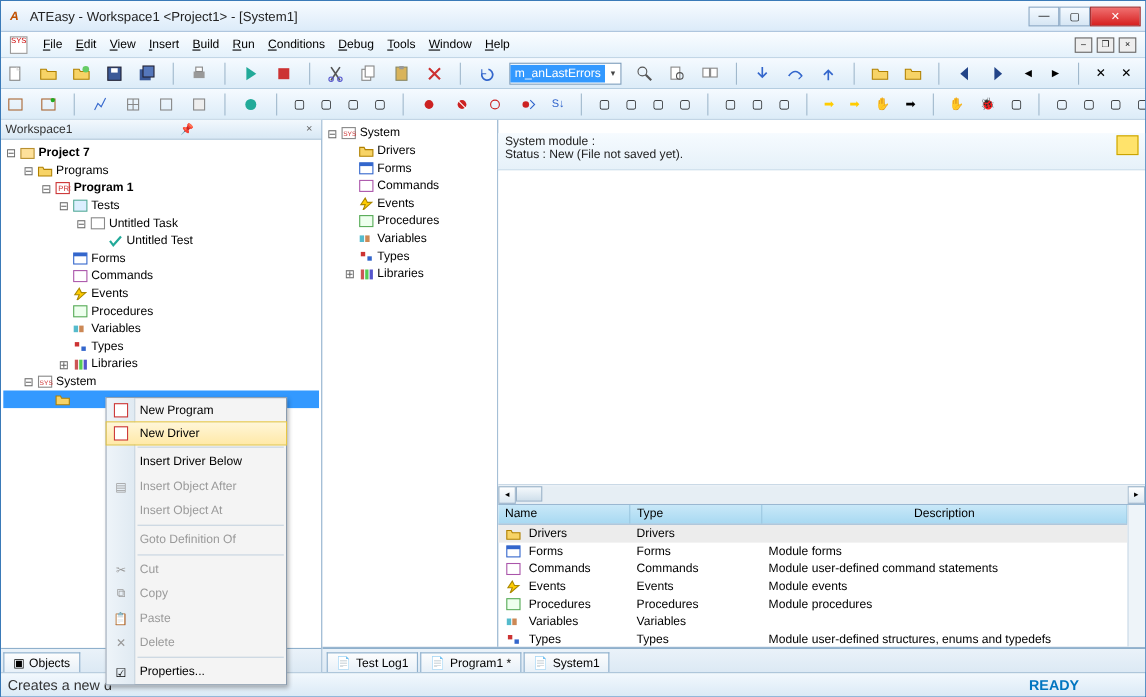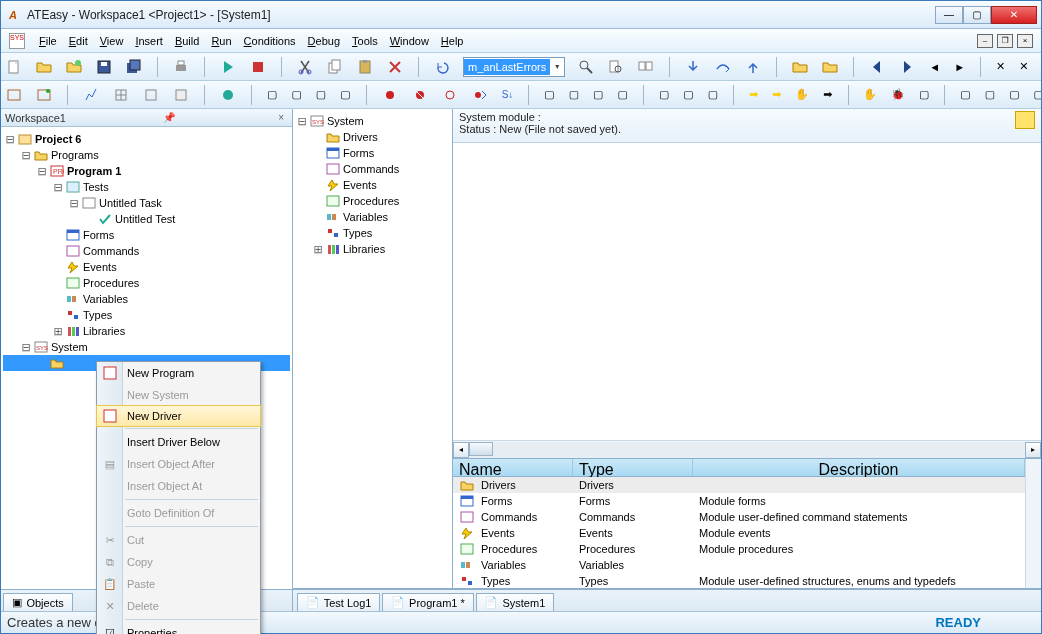--- a/index.html
+++ b/index.html
@@ -35,29 +35,29 @@
 .tw { display: inline-block; width: 14px; text-align: center; color: #666; cursor: pointer; }
 .ticon { width: 16px; height: 14px; display: inline-flex; align-items:center; justify-content:center; margin-right: 2px; }
 .ticon svg { width: 14px; height: 12px; }
 .bold { font-weight: bold; }
 .tabs-bottom { height: 22px; border-top: 1px solid #8fb0cc; display: flex; align-items: flex-end; padding: 0 2px; background: linear-gradient(#eaf2f9,#dce9f4);}
 .tab { padding: 2px 8px; border: 1px solid #8fb0cc; border-bottom: none; background: linear-gradient(#fdfdfd,#e7f0f8); margin-right: 2px; font-size: 11px; display:flex; align-items:center; gap:4px; cursor:pointer;}
 .right-area { flex: 1; display: flex; flex-direction: column; min-width: 0; }
 .right-top { flex: 1; display: flex; min-height: 0; border-bottom: 1px solid #8fb0cc;}
 .mid-tree { width: 160px; border-right: 1px solid #8fb0cc; overflow: auto; padding: 4px 2px; font-size: 11px; }
 .detail-area { flex: 1; display: flex; flex-direction: column; min-width:0;}
-.detail-header { height: 34px; background: linear-gradient(#f6fbff,#e6f1f9); border-bottom: 1px solid #bcd2e4; padding: 2px 6px; display: flex; align-items: flex-start; justify-content: space-between; font-size:11px; color:#222;}
+.detail-header { height: 34px; background: linear-gradient(#f6fbff,#e6f1f9); border-bottom: 1px solid #bcd2e4; padding: 2px 6px; display: flex; align-items: flex-start; justify-content: space-between; font-size:11px; color:#222;margin-top:12px;}
 .sticky-note { width: 20px; height: 18px; background: #ffe36b; border: 1px solid #caa300; cursor:pointer;}
 .detail-body { flex: 1; background: #fff; overflow:auto;}
 .hscroll { height: 18px; background: #eef4f9; display: flex; align-items: center; border-top:1px solid #cad9e6;}
 .hscroll-btn { width: 16px; height: 16px; border: 1px solid #9bb3c9; background: linear-gradient(#fff,#dde9f2); font-size:8px; display:flex; align-items:center; justify-content:center; cursor:pointer;}
 .hscroll-track { flex: 1; height: 16px; background: #e6eef4; position: relative; }
 .hscroll-thumb { position: absolute; left: 0; top: 0; width: 24px; height: 14px; background: linear-gradient(#f5f9fc,#cfdfeb); border:1px solid #9bb3c9;}
 .grid { height: 130px; border-top: 1px solid #8fb0cc; display: flex; flex-direction: column; overflow:hidden;}
-.grid-header { height: 18px; background: linear-gradient(#c9e8f8,#a8d9f2); display: flex; font-size: 16px; border-bottom:1px solid #8fb0cc;}
+.grid-header { height: 18px; background: linear-gradient(#c9e8f8,#a8d9f2); display: flex; font-size: 11px; border-bottom:1px solid #8fb0cc;}
 .gh-cell { padding: 2px 6px; border-right: 1px solid #9cc7e0; }
 .grid-body { flex:1; overflow: auto; }
 .grid-row { display: flex; height: 16px; align-items: center; font-size: 11px; }
 .grid-row.sel { background: #ececec; }
 .g-cell { padding: 0 6px; display:flex; align-items:center; gap:4px; overflow:hidden; white-space:nowrap;}
 .vscroll { width: 16px; background: #eef4f9; border-left: 1px solid #cad9e6;}
 .doc-tabs { height: 22px; background: linear-gradient(#eaf2f9,#dce9f4); border-top:1px solid #8fb0cc; display:flex; align-items:flex-end; padding: 0 4px;}
 .statusbar { height: 22px; background: linear-gradient(#f2f8fd,#dbeaf6); border-top: 1px solid #a6c0d6; display: flex; align-items: center; font-size: 13px; color: #333; }
 .status-left { flex: 1; padding: 0 6px; }
 .status-ready { color: #0075c0; font-weight: bold; padding: 0 60px 0 0; }
@@ -401,21 +401,21 @@
         <span class="phpin">×</span>
       </div>
       <div class="tree">
         <div class="tree-row">
             <span class="tw">⊟</span>
             <span class="ticon">
               <svg viewBox="0 0 14 12">
                 <rect x="1" y="2" width="12" height="9" fill="#fde09a" stroke="#b89030"></rect>
               </svg>
             </span>
-            <span class="bold">Project 6</span>
+            <span class="bold">Project 7</span>
           </div>
         <div class="tree-row" style="padding-left:16px;">
             <span class="tw">⊟</span>
             <span class="ticon">
               <svg viewBox="0 0 14 12">
                 <path d="M1 3h4l1 2h7v6H1z" fill="#f7d366" stroke="#b08000"></path>
               </svg>
             </span>
             <span>Programs</span>
           </div>
@@ -786,23 +786,20 @@
   <div class="context-menu">
     <div class="cm-gutter"></div>
     <div class="cm-item">
         <span class="cm-icon">
           <svg width="14" height="14" viewBox="0 0 14 14">
             <rect x="1" y="1" width="12" height="12" fill="#fff" stroke="#c33"></rect>
           </svg>
         </span>
         <span>New Program</span>
       </div>
-    <div class="cm-item disabled">
-        <span>New System</span>
-      </div>
     <div class="cm-item hover">
         <span class="cm-icon">
           <svg width="14" height="14" viewBox="0 0 14 14">
             <rect x="1" y="1" width="12" height="12" fill="#fff" stroke="#c33"></rect>
           </svg>
         </span>
         <span>New Driver</span>
       </div>
     <div class="cm-sep"></div>
     <div class="cm-item">

